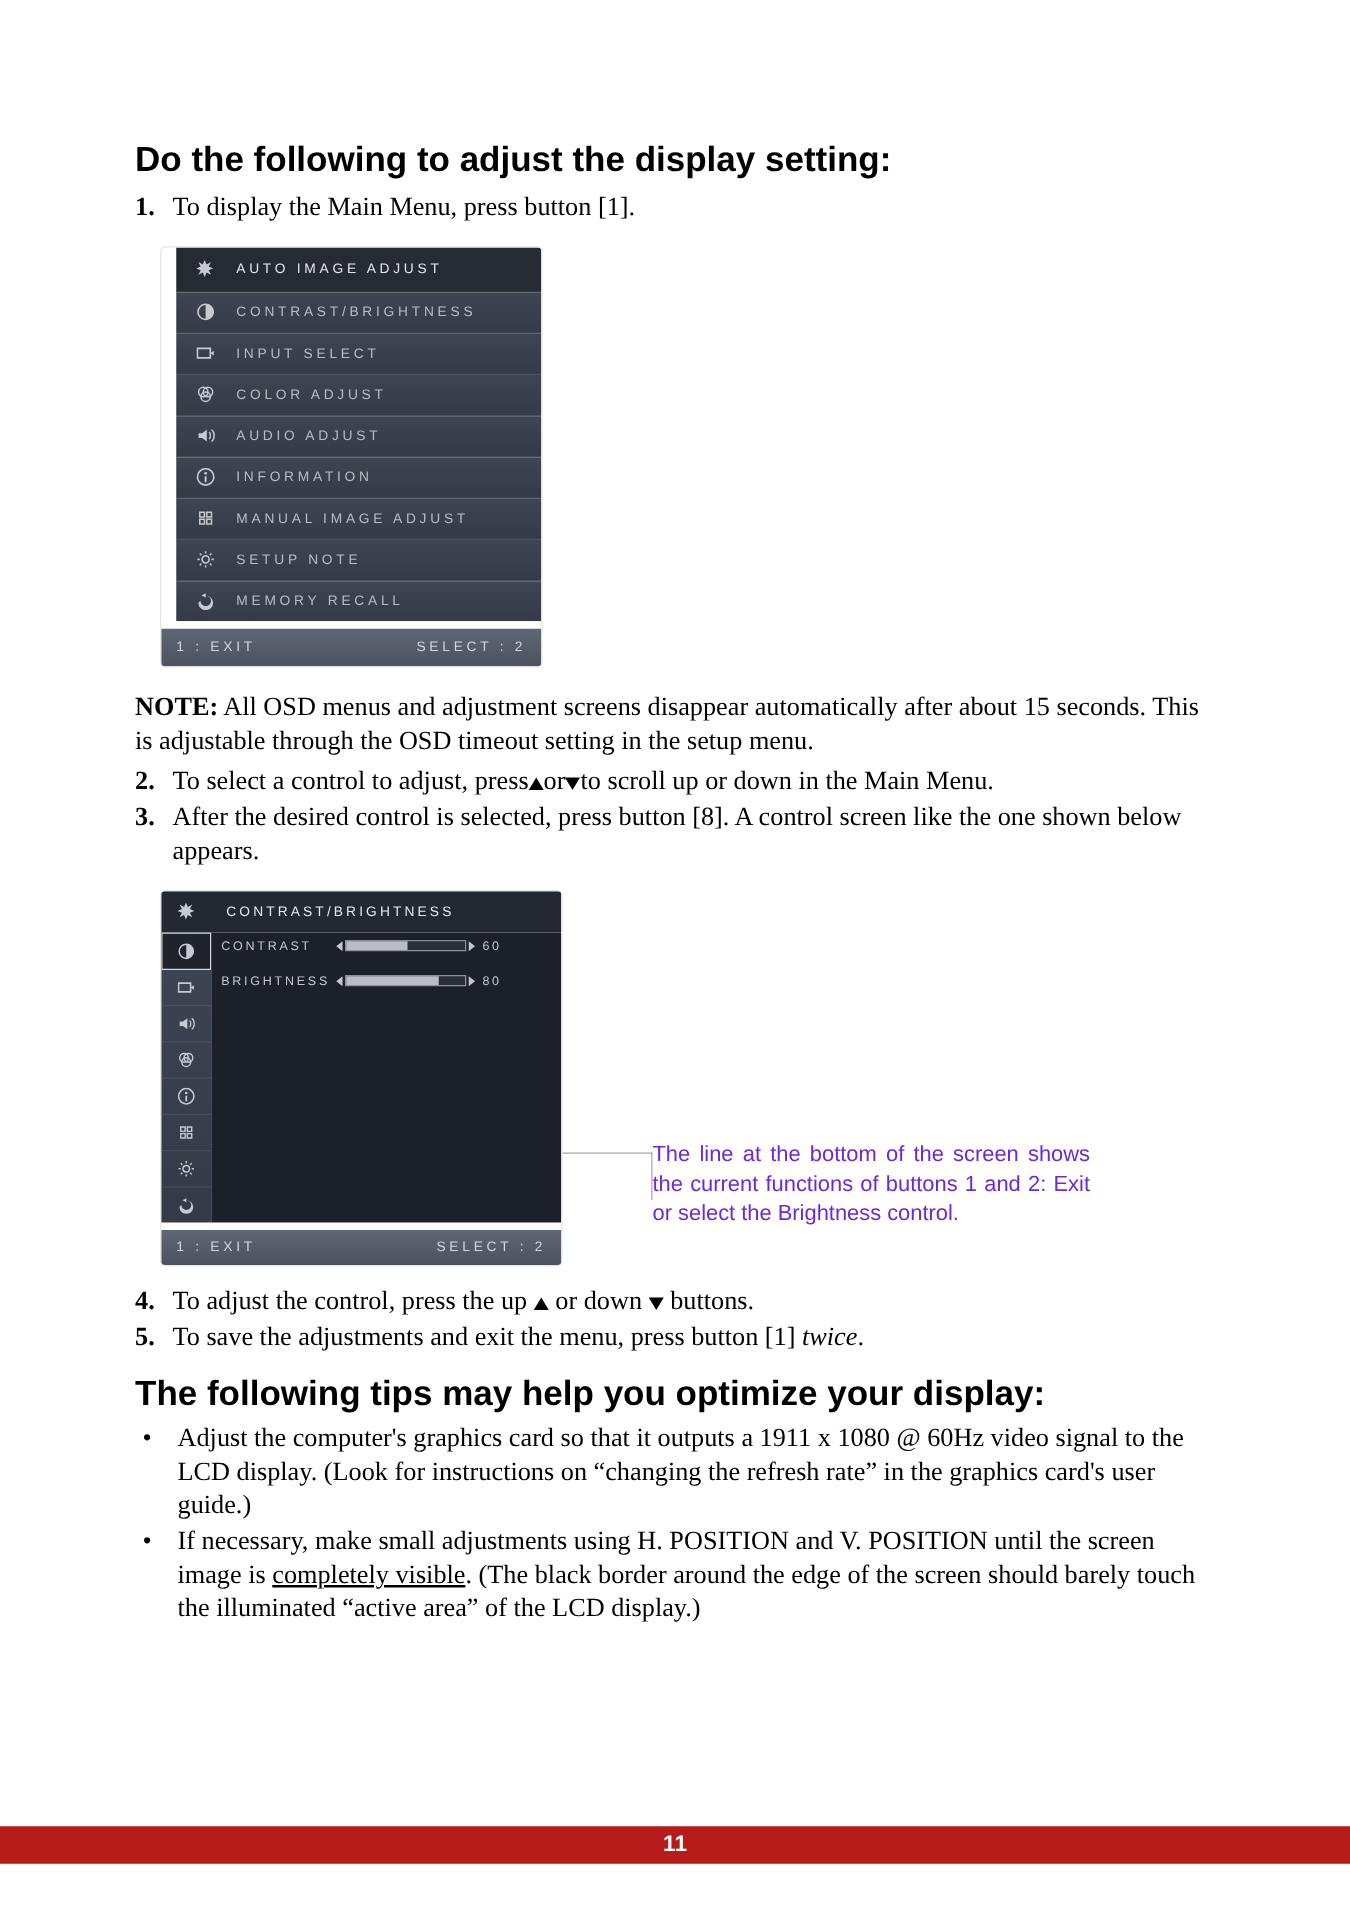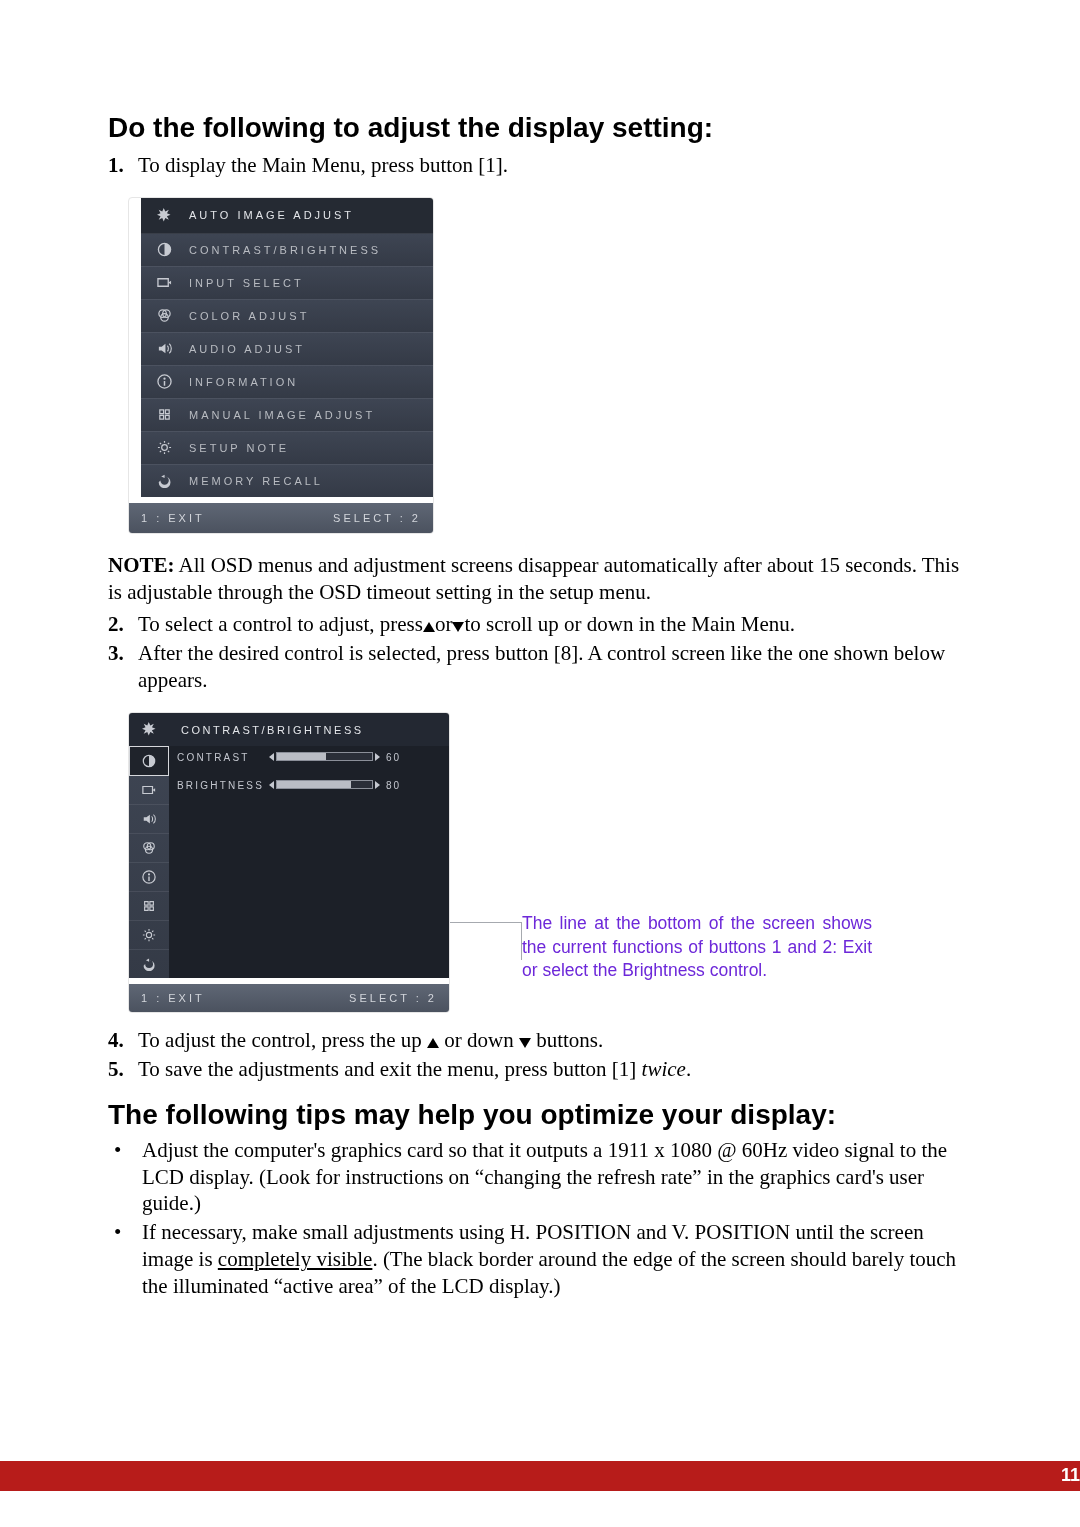--- a/index.html
+++ b/index.html
@@ -227,21 +227,21 @@
 
   .page-foot {
     position:absolute;
     left:0; right:0;
     bottom:36px;
     height:30px;
     background:#b71c1a;
     color:#fff;
     display:flex;
     align-items:center;
-    justify-content:flex-end;
+    justify-content:center;
     font-family: Arial, Helvetica, sans-serif;
     font-weight:700;
     font-size:18px;
   }
   .arrow-up, .arrow-down {
     display:inline-block;
     width:0;height:0;
     border-left:6px solid transparent;
     border-right:6px solid transparent;
     vertical-align: -1px;

